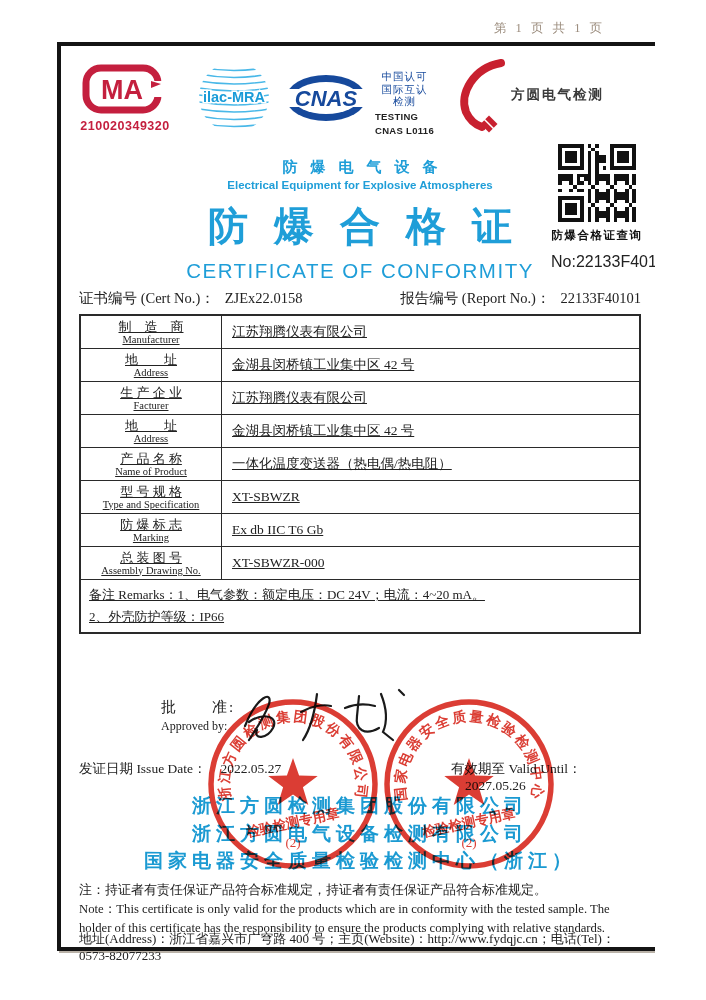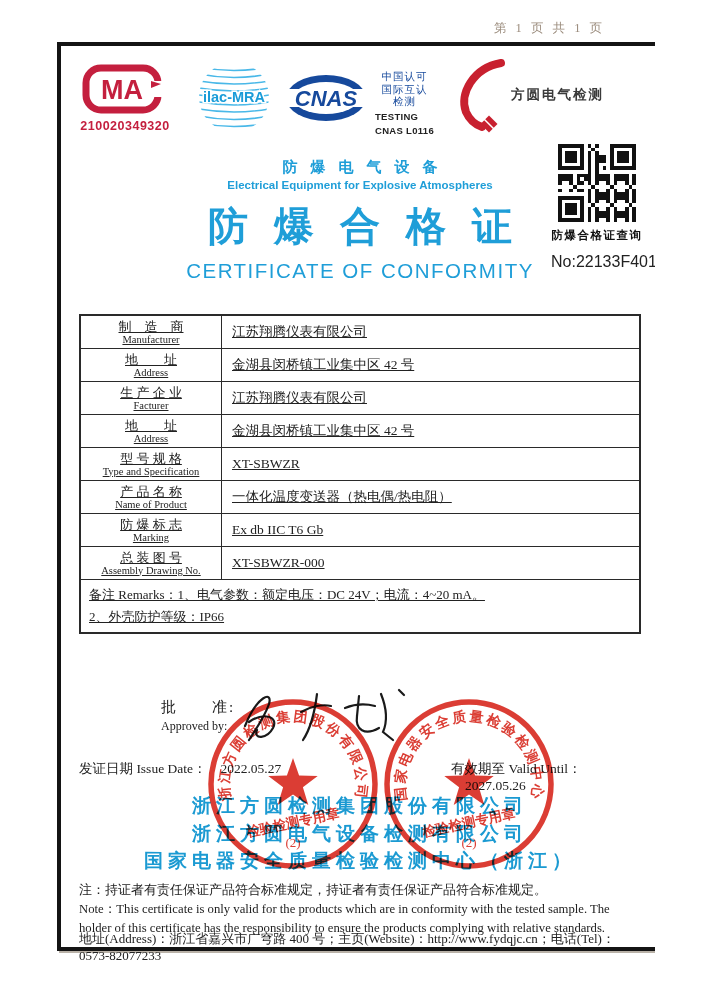--- a/index.html
+++ b/index.html
@@ -296,20 +296,28 @@
             <rect x="13" y="20" width="1" height="1"></rect>
             <rect x="15" y="20" width="1" height="1"></rect>
             <rect x="18" y="20" width="1" height="1"></rect>
             <rect x="20" y="20" width="1" height="1"></rect>
           </g>
       </svg>
       <div class="qr-caption">防爆合格证查询</div>
       <div class="qr-no">No:22133F40101</div>
     </div>
 
+    <div class="certline">
+      <span>
+        <b>证书编号 (Cert No.)：</b><span class="val">ZJEx22.0158</span>
+      </span>
+      <span>
+        <b>报告编号 (Report No.)：</b><span class="val">22133F40101</span>
+      </span>
+    </div>
 
     <table class="info">
       <tbody>
           <tr>
         <th>
               <div class="cn">制　造　商</div>
               <div class="en">Manufacturer</div>
             </th>
         <td>江苏翔腾仪表有限公司</td>
       </tr>
@@ -329,31 +337,31 @@
       </tr>
       <tr>
         <th>
               <div class="cn">地　　址</div>
               <div class="en">Address</div>
             </th>
         <td>金湖县闵桥镇工业集中区 42 号</td>
       </tr>
       <tr>
         <th>
+              <div class="cn">产 品 名 称</div>
+              <div class="en">Name of Product</div>
+            </th>
+        <td>一体化温度变送器（热电偶/热电阻）</td>
+      </tr>
+      <tr>
+        <th>
               <div class="cn">型 号 规 格</div>
               <div class="en">Type and Specification</div>
             </th>
         <td>XT-SBWZR</td>
-      </tr>
-      <tr>
-        <th>
-              <div class="cn">产 品 名 称</div>
-              <div class="en">Name of Product</div>
-            </th>
-        <td>一体化温度变送器（热电偶/热电阻）</td>
       </tr>
       <tr>
         <th>
               <div class="cn">防 爆 标 志</div>
               <div class="en">Marking</div>
             </th>
         <td>Ex db IIC T6 Gb</td>
       </tr>
       <tr>
         <th>

